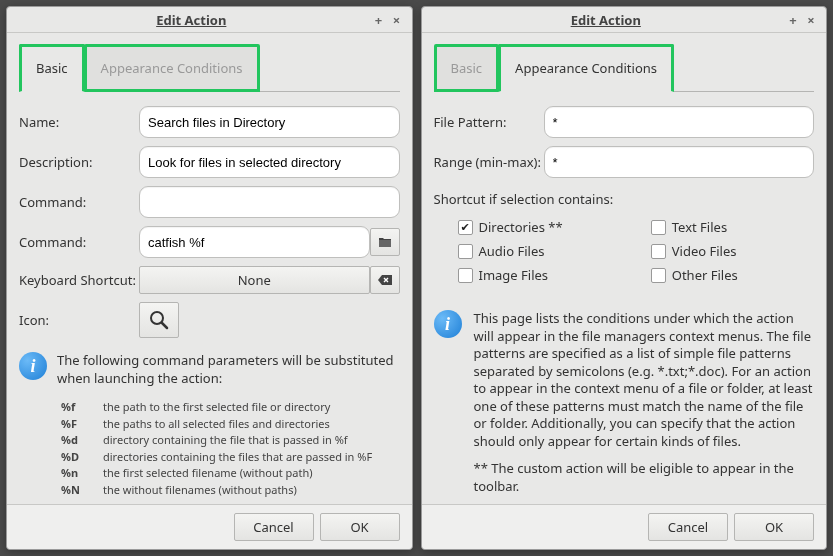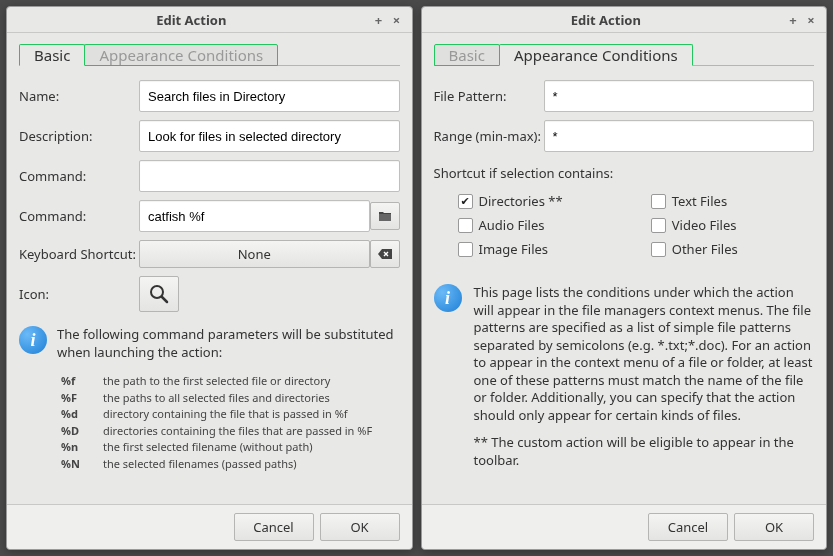--- a/index.html
+++ b/index.html
@@ -27,21 +27,21 @@
   .titlebar {
     height: 26px;
     border-bottom: 1px solid #c8c8c6;
     display: flex;
     align-items: center;
     padding: 0 6px;
     font-weight: bold;
     font-size: 13px;
     color: #444;
   }
-  .titlebar .title { flex: 1; text-align: center; }
+  .titlebar .title { flex: 1; text-align: center; text-decoration: underline; }
   .titlebar .btn {
     width: 18px; height: 18px;
     display: inline-flex;
     align-items: center;
     justify-content: center;
     font-size: 13px;
     color: #666;
     cursor: pointer;
   }
   .content {
@@ -49,26 +49,26 @@
     padding: 10px 12px 0 12px;
     display: flex;
     flex-direction: column;
   }
   .tabs {
     display: flex;
     gap: 0;
     margin-bottom: 0;
   }
   .tab {
-    padding: 0 14px;
-    border: 1px solid #22c55e;
+    padding: 12px 14px;
+    border: 3px solid #22c55e;
     background: #e0e0de;
     position: relative;
     cursor: pointer;
-    font-size: 15px;
+    font-size: 13px;
     color: #999;
     margin-right: -1px;
     bottom: -1px;
     border-radius: 2px 2px 0 0;
   }
   .tab.active {
     background: #e8e8e7;
     color: #333;
     border-bottom: 1px solid #e8e8e7;
     z-index: 2;
@@ -87,21 +87,21 @@
     gap: 0;
   }
   .form-label {
     width: 120px;
     font-size: 13px;
   }
   input[type=text] {
     flex: 1;
     height: 28px;
     border: 1px solid #bfbfbd;
-    border-radius: 2px;
+    border-radius: 9px;
     padding: 15px 8px;
     font-size: 13px;
     background: #fff;
     box-shadow: inset 0 1px 1px rgba(0,0,0,0.05);
   }
   .btn-rect {
     height: 28px;
     border: 1px solid #b5b5b3;
     border-radius: 2px;
     background: linear-gradient(#f4f4f2,#e4e4e2);
@@ -285,21 +285,21 @@
         <div class="param-row">
             <span class="param-key">%D</span>
             <span class="param-desc">directories containing the files that are passed in %F</span>
           </div>
         <div class="param-row">
             <span class="param-key">%n</span>
             <span class="param-desc">the first selected filename (without path)</span>
           </div>
         <div class="param-row">
             <span class="param-key">%N</span>
-            <span class="param-desc">the selected filenames (passed paths)</span>
+            <span class="param-desc">the without filenames (without paths)</span>
           </div>
       </div>
     </div>
   </div>
   <div class="footer">
     <span class="btn-rect">Cancel</span>
     <span class="btn-rect">OK</span>
   </div>
 </div>
 

